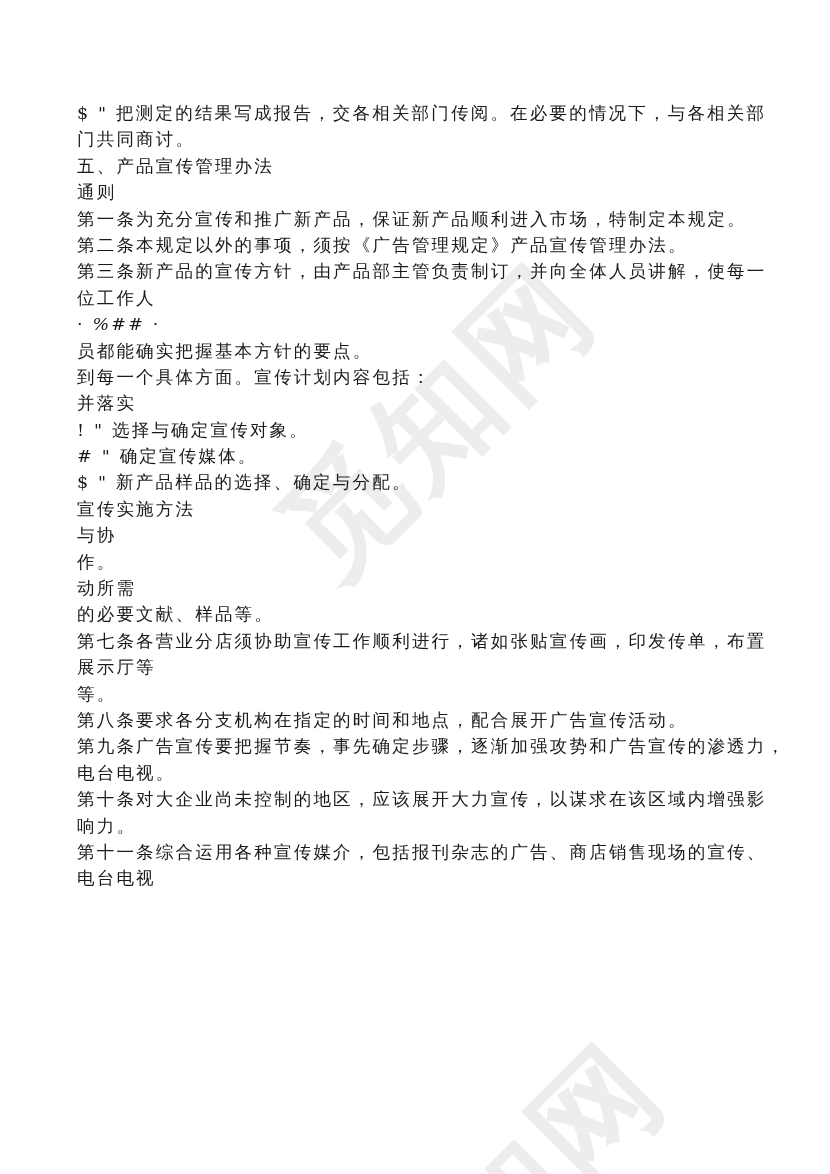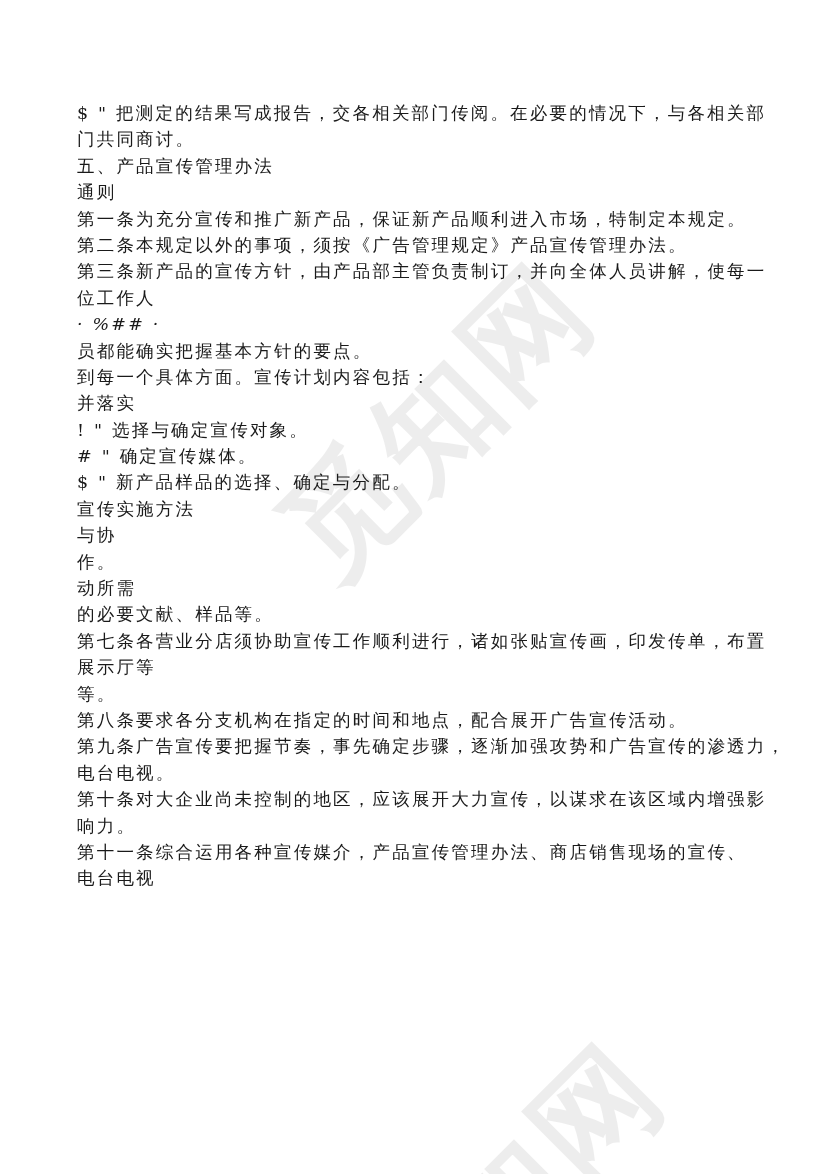--- a/index.html
+++ b/index.html
@@ -81,16 +81,16 @@
     <span class="line">动所需</span>
     <span class="line">的必要文献、样品等。</span>
     <span class="line">第七条各营业分店须协助宣传工作顺利进行，诸如张贴宣传画，印发传单，布置</span>
     <span class="line">展示厅等</span>
     <span class="line">等。</span>
     <span class="line">第八条要求各分支机构在指定的时间和地点，配合展开广告宣传活动。</span>
     <span class="line">第九条广告宣传要把握节奏，事先确定步骤，逐渐加强攻势和广告宣传的渗透力，</span>
     <span class="line">电台电视。</span>
     <span class="line">第十条对大企业尚未控制的地区，应该展开大力宣传，以谋求在该区域内增强影</span>
     <span class="line">响力。</span>
-    <span class="line">第十一条综合运用各种宣传媒介，产品宣传管理办法、商店销售现场的宣传、</span>
+    <span class="line">第十一条综合运用各种宣传媒介，包括报刊杂志的广告、商店销售现场的宣传、</span>
     <span class="line">电台电视</span>
   </div>
 </div>
 
 </body></html>

